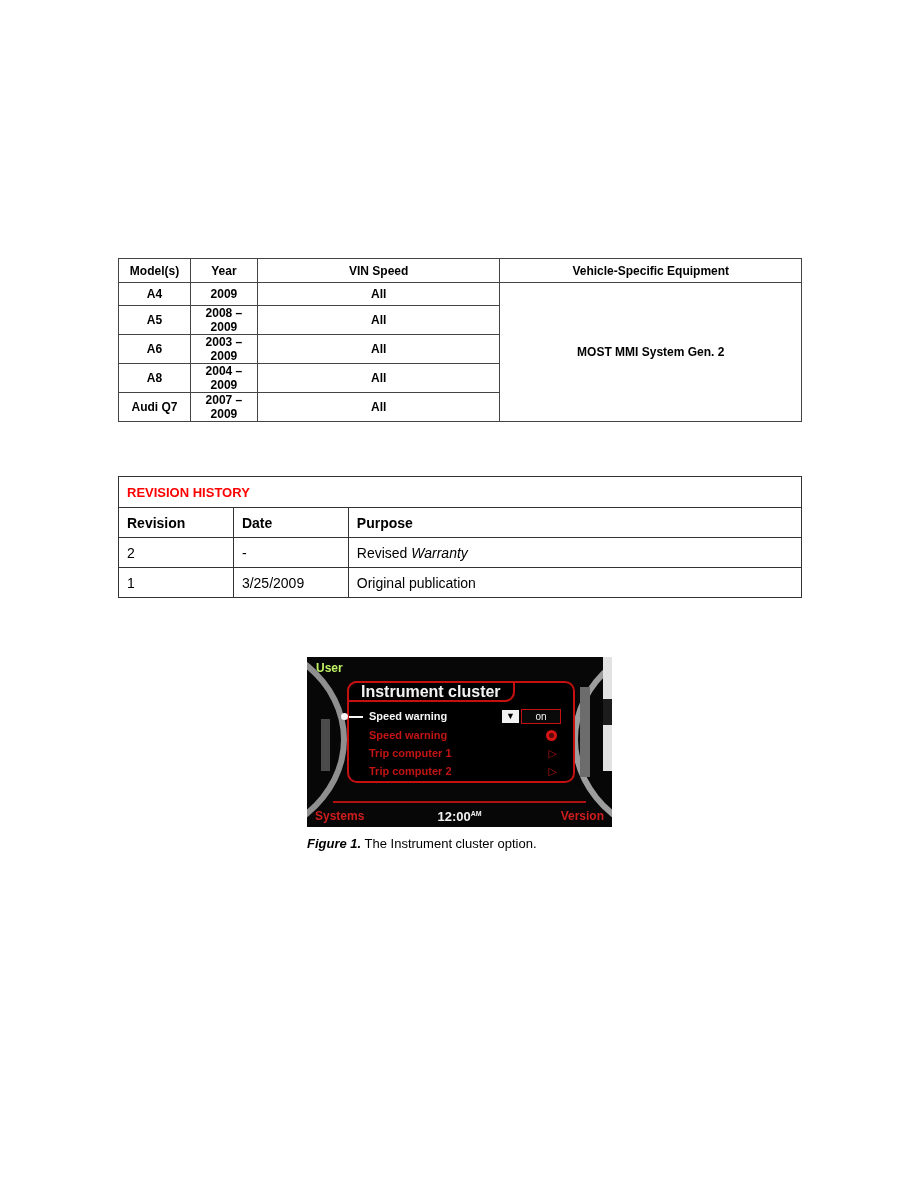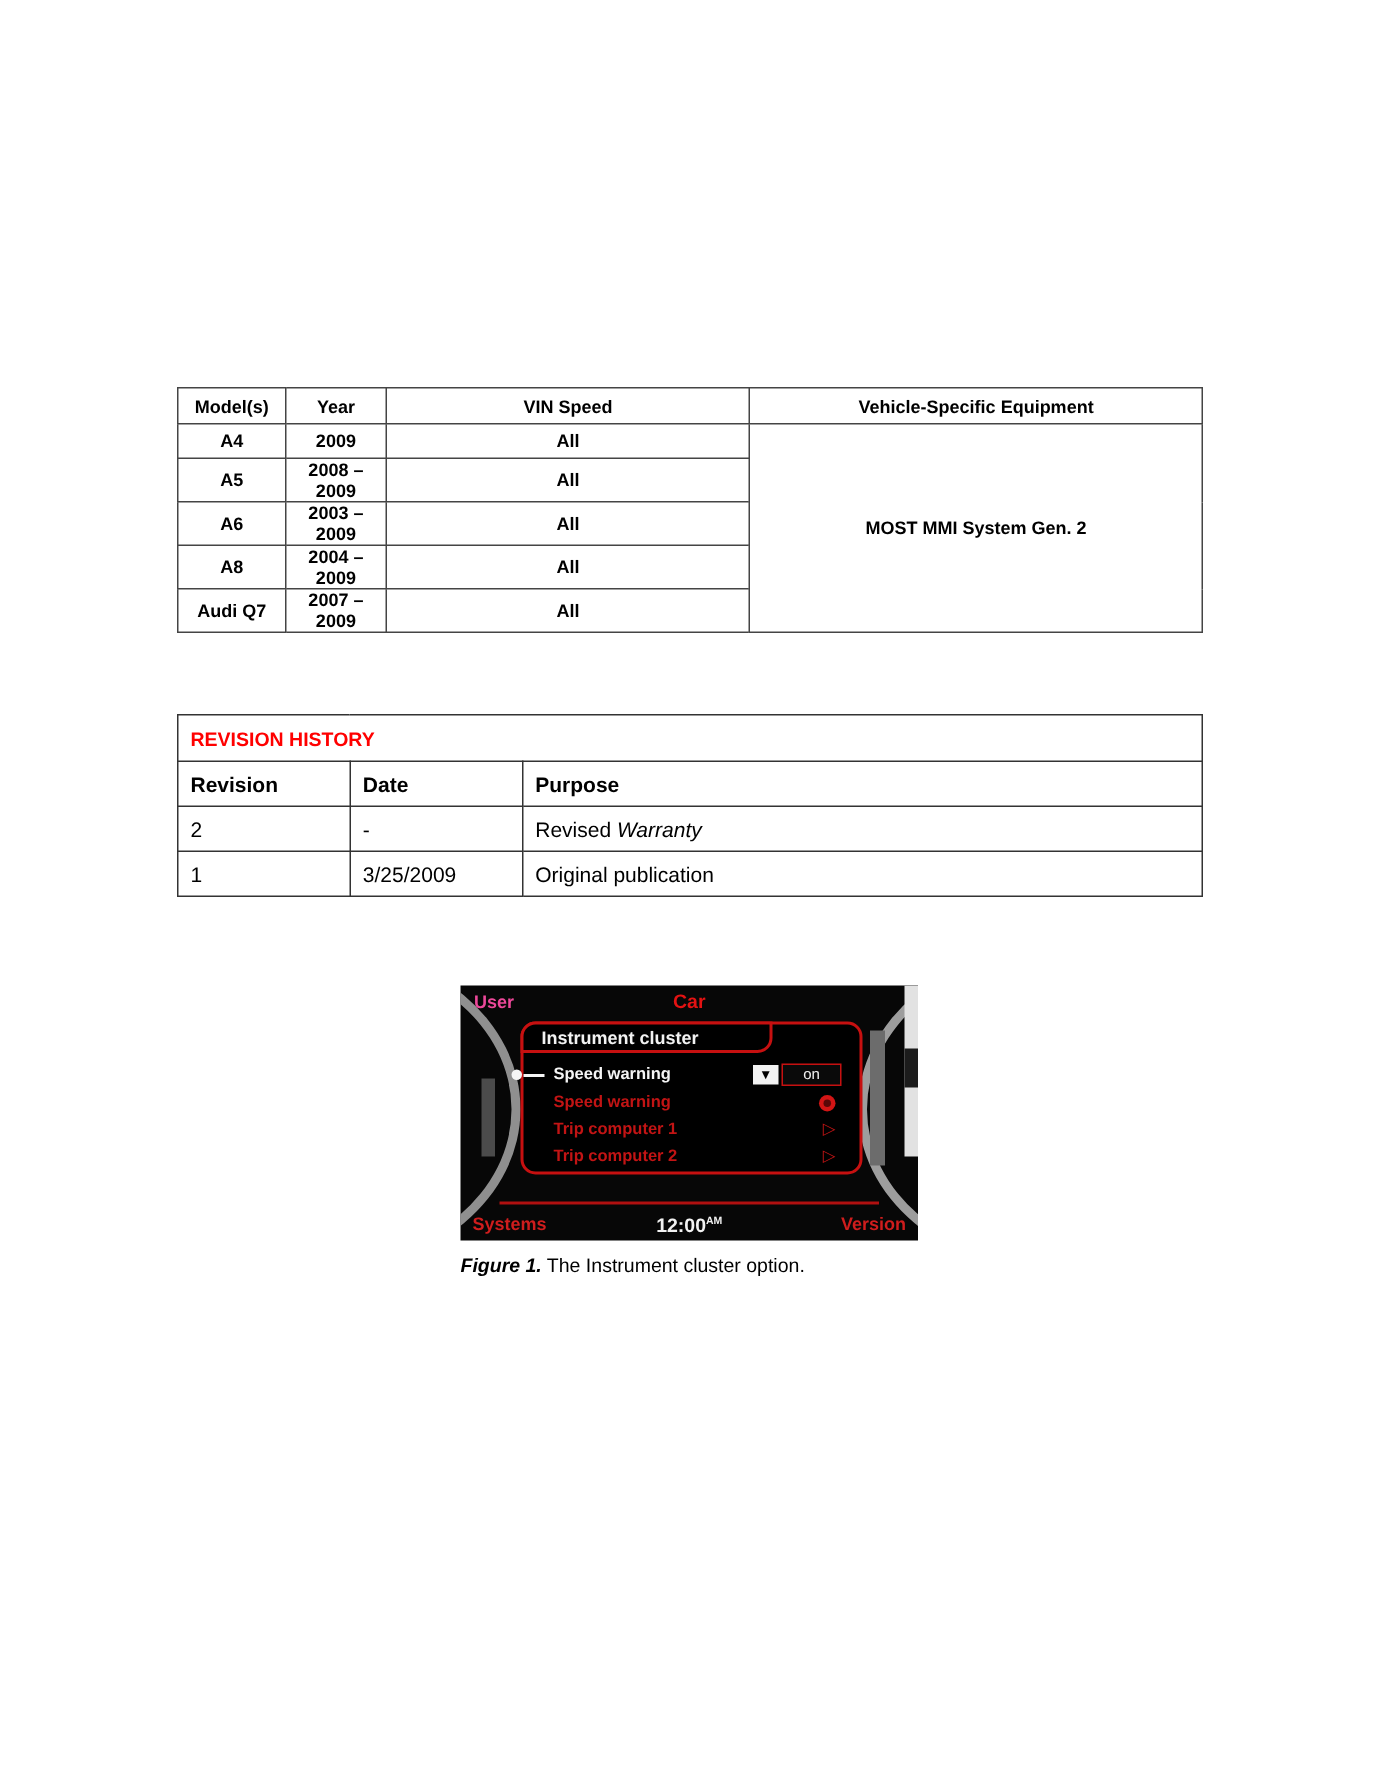--- a/index.html
+++ b/index.html
@@ -100,41 +100,41 @@
   .mmi-scrollbar {
     position: absolute; right: 0; top: 0;
     width: 9px; height: 114px; background: #e2e2e2;
   }
   .mmi-scrollbar-thumb {
     position: absolute; left: 0; top: 42px;
     width: 9px; height: 26px; background: #1c1c1c;
   }
   .mmi-top-user {
     position: absolute; left: 9px; top: 4px;
-    color: #ec4899; font-size: 12px; font-weight: bold;
+    color: #bef264; font-size: 12px; font-weight: bold;
   }
   .mmi-top-car {
     position: absolute; left: 0; right: 0; top: 3px;
     text-align: center;
     color: #e31212; font-size: 13px; font-weight: bold;
   }
   .mmi-menu {
     position: absolute; left: 40px; top: 24px;
     width: 228px; height: 102px;
     border: 2px solid #c61010;
     border-radius: 10px;
     background: #000;
   }
   .mmi-menu-title {
     position: absolute; left: -2px; top: -2px;
     width: 168px; height: 21px;
     border: 2px solid #c61010;
     border-radius: 10px 0 10px 0;
     color: #f2f2f2;
-    font-size: 12px; font-weight: bold;
+    font-size: 16px; font-weight: bold;
     line-height: 18px;
     padding-left: 12px;
     background: #000;
   }
   .mmi-row {
     position: absolute; left: 0; width: 100%; height: 19px;
     font-size: 11px; font-weight: bold; line-height: 19px;
     padding-left: 20px;
   }
   .mmi-row.sel { color: #f5f5f5; top: 24px; }
@@ -276,21 +276,20 @@
   <div class="mmi">
     <div class="mmi-arc-left"></div>
     <div class="mmi-arc-right"></div>
     <div class="mmi-left-block"></div>
     <div class="mmi-right-block"></div>
     <div class="mmi-scrollbar">
       <div class="mmi-scrollbar-thumb"></div>
     </div>
 
     <div class="mmi-top-user">User</div>
-    <div class="mmi-top-car">Car</div>
 
     <div class="mmi-menu">
       <div class="mmi-menu-title">Instrument cluster</div>
 
       <div class="mmi-row sel">
         <span class="sel-dash"></span>
         <span class="sel-dot"></span>
         <span>Speed warning</span>
         <span class="dd-arrow-box">▼</span>
         <span class="dd-value-box">on</span>

